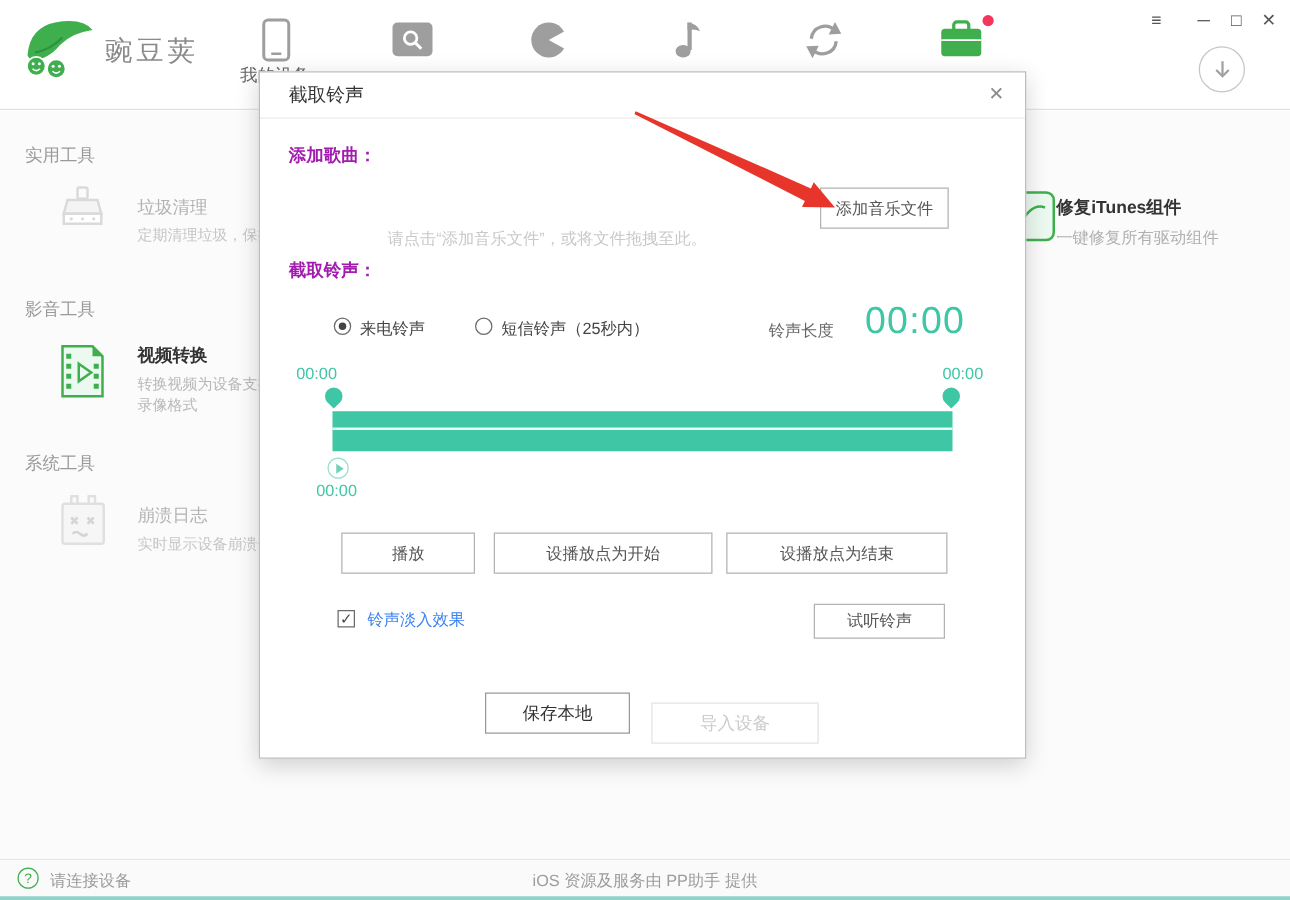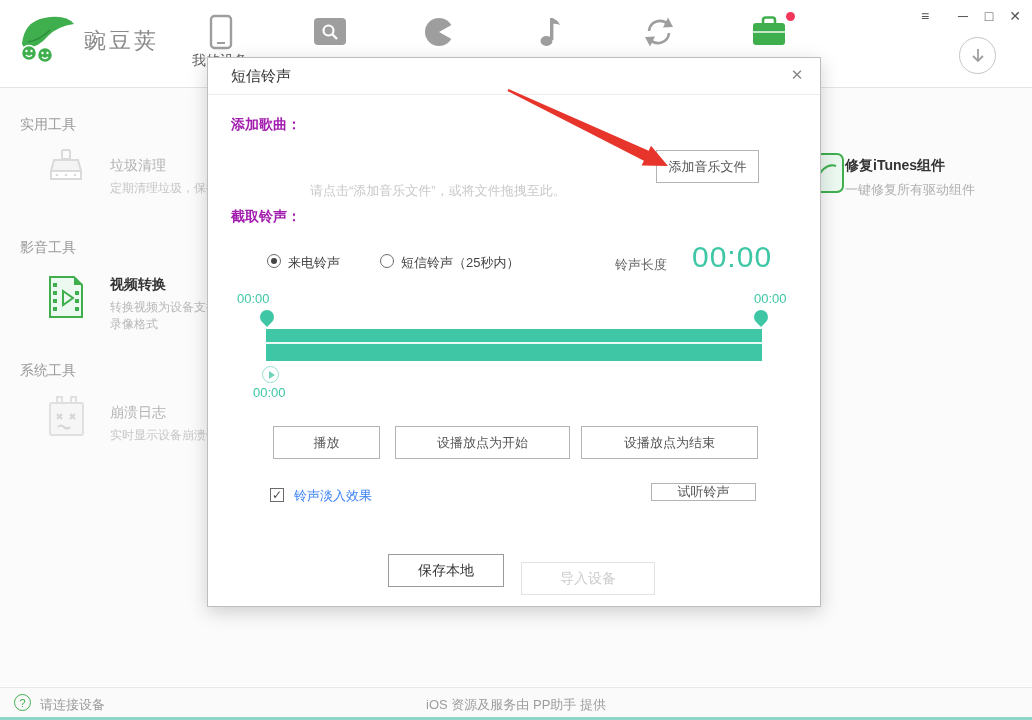--- a/index.html
+++ b/index.html
@@ -198,21 +198,21 @@
 
   <div class="statusbar">
     <div class="qicon">?</div>
     <div class="st-text" style="left:40px;">请连接设备</div>
     <div class="st-text" style="left:0; width:1032px; text-align:center;">iOS 资源及服务由 PP助手 提供</div>
   </div>
   <div class="tealstrip"></div>
 
   <div class="dialog">
     <div class="dlg-titlebar">
-      <div class="dlg-title">短信铃声</div>
+      <div class="dlg-title">截取铃声</div>
       <div class="dlg-close">✕</div>
     </div>
 
     <div class="dlg-label" style="top:58px;">添加歌曲：</div>
     <div class="hint">请点击“添加音乐文件”，或将文件拖拽至此。</div>
     <div class="btn" style="left:448px; top:92px; width:103px; height:33px;">添加音乐文件</div>
 
     <div class="dlg-label" style="top:150px;">截取铃声：</div>
 
     <div class="radio sel" style="left:59px; top:196px;"></div>
@@ -229,21 +229,21 @@
     <div class="tl-bar"></div>
     <div class="playdot"></div>
     <div class="tl-label" style="left:45px; top:327px;">00:00</div>
 
     <div class="btn" style="left:65px; top:368px; width:107px; height:33px;">播放</div>
     <div class="btn" style="left:187px; top:368px; width:175px; height:33px;">设播放点为开始</div>
     <div class="btn" style="left:373px; top:368px; width:177px; height:33px;">设播放点为结束</div>
 
     <div class="checkbox checked"></div>
     <div class="cb-label">铃声淡入效果</div>
-    <div class="btn" style="left:443px; top:425px; width:105px; height:18px;">试听铃声</div>
+    <div class="btn" style="left:443px; top:425px; width:105px; height:28px;">试听铃声</div>
 
     <div class="btn btn-primary" style="left:180px; top:496px; width:116px; height:33px;">保存本地</div>
     <div class="btn btn-disabled" style="left:313px; top:504px; width:134px; height:33px;text-align:right;">导入设备</div>
   </div>
 
   <svg class="arrow-svg" viewBox="0 0 200 100">
     <polygon points="17.5,11.1 153.9,80.7 151.6,85.6 178,86 161.0,65.8 158.7,70.7 18.5,8.9" fill="#e8352b"></polygon>
   </svg>
 </div>
 

